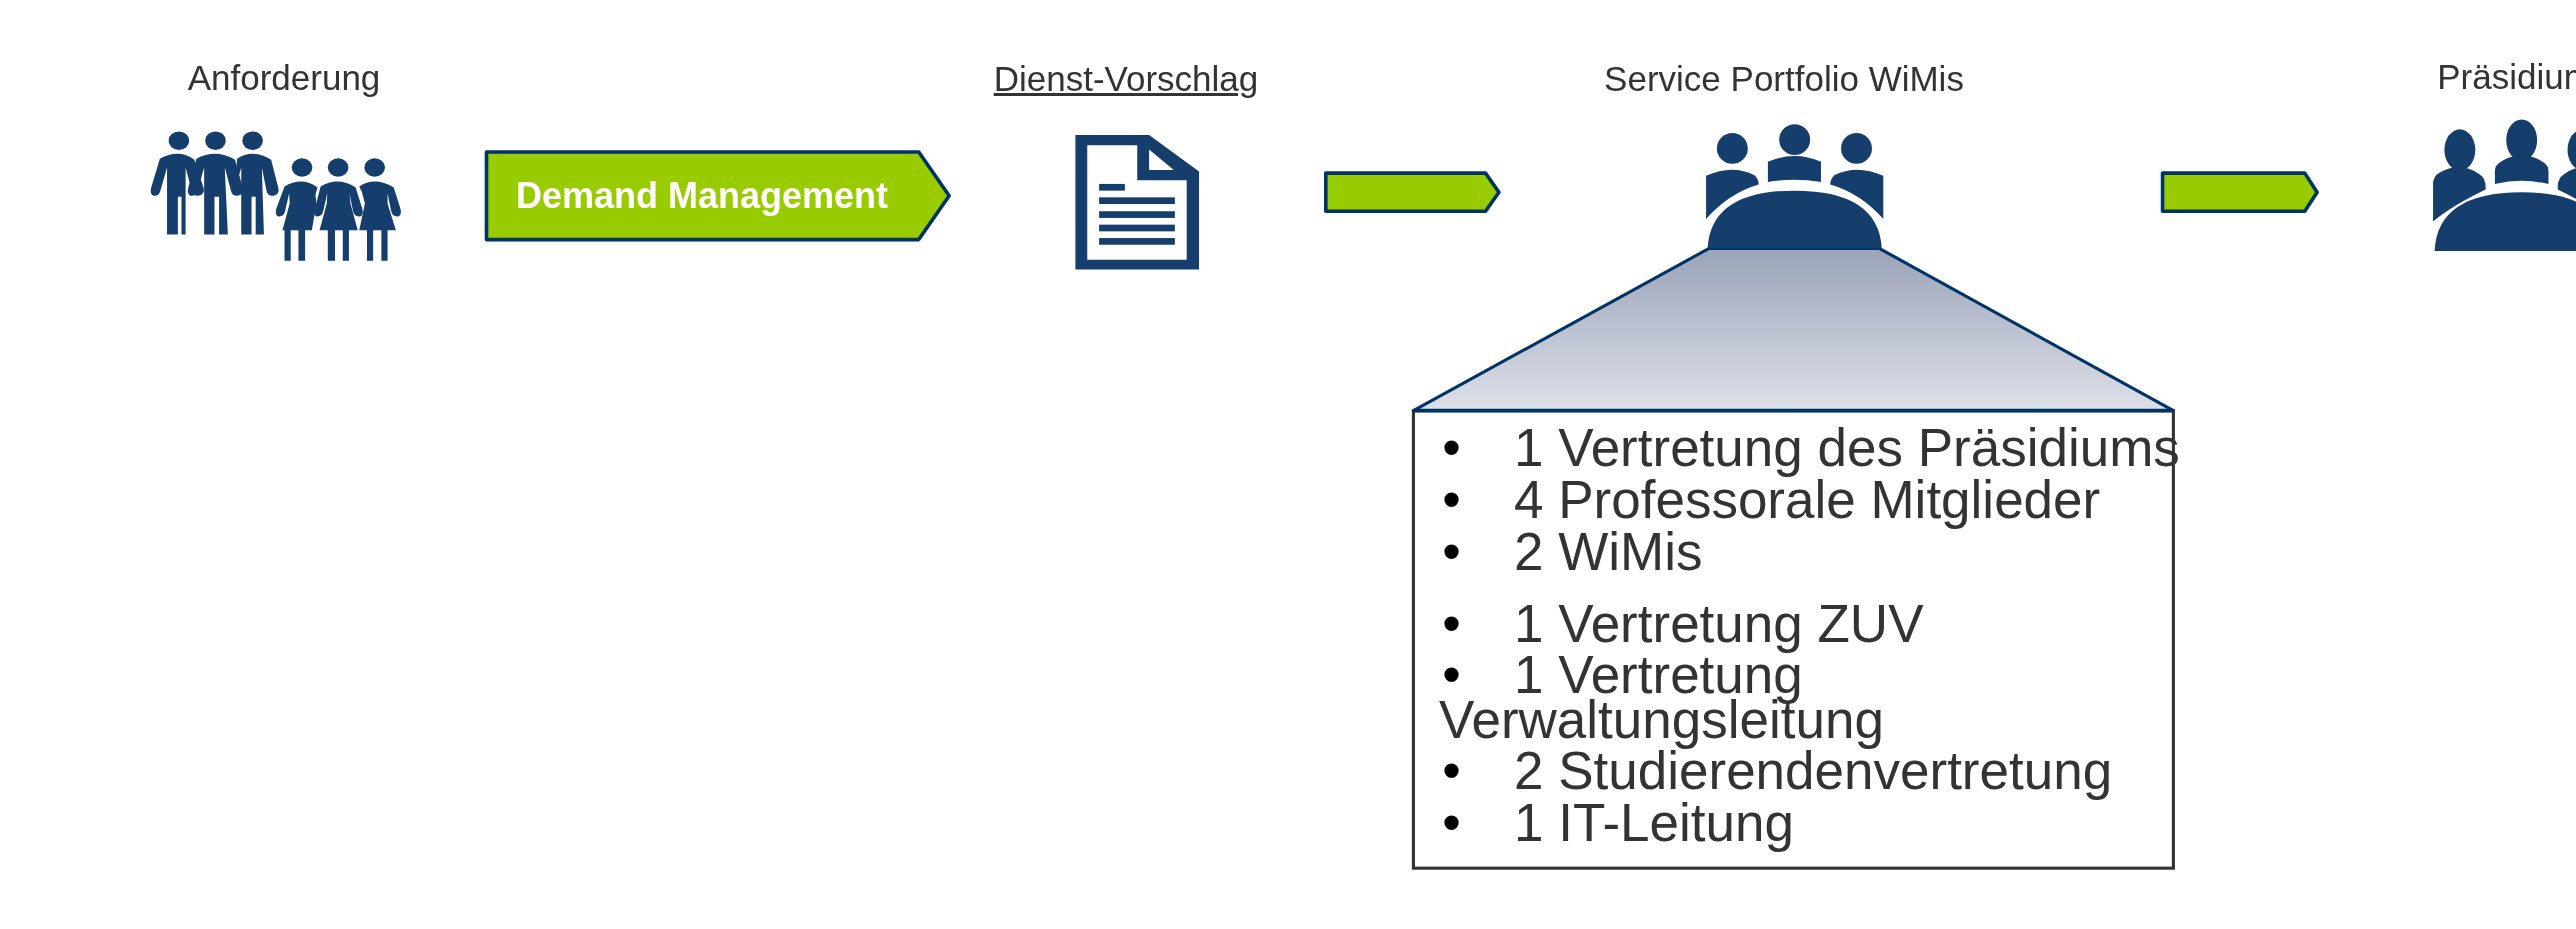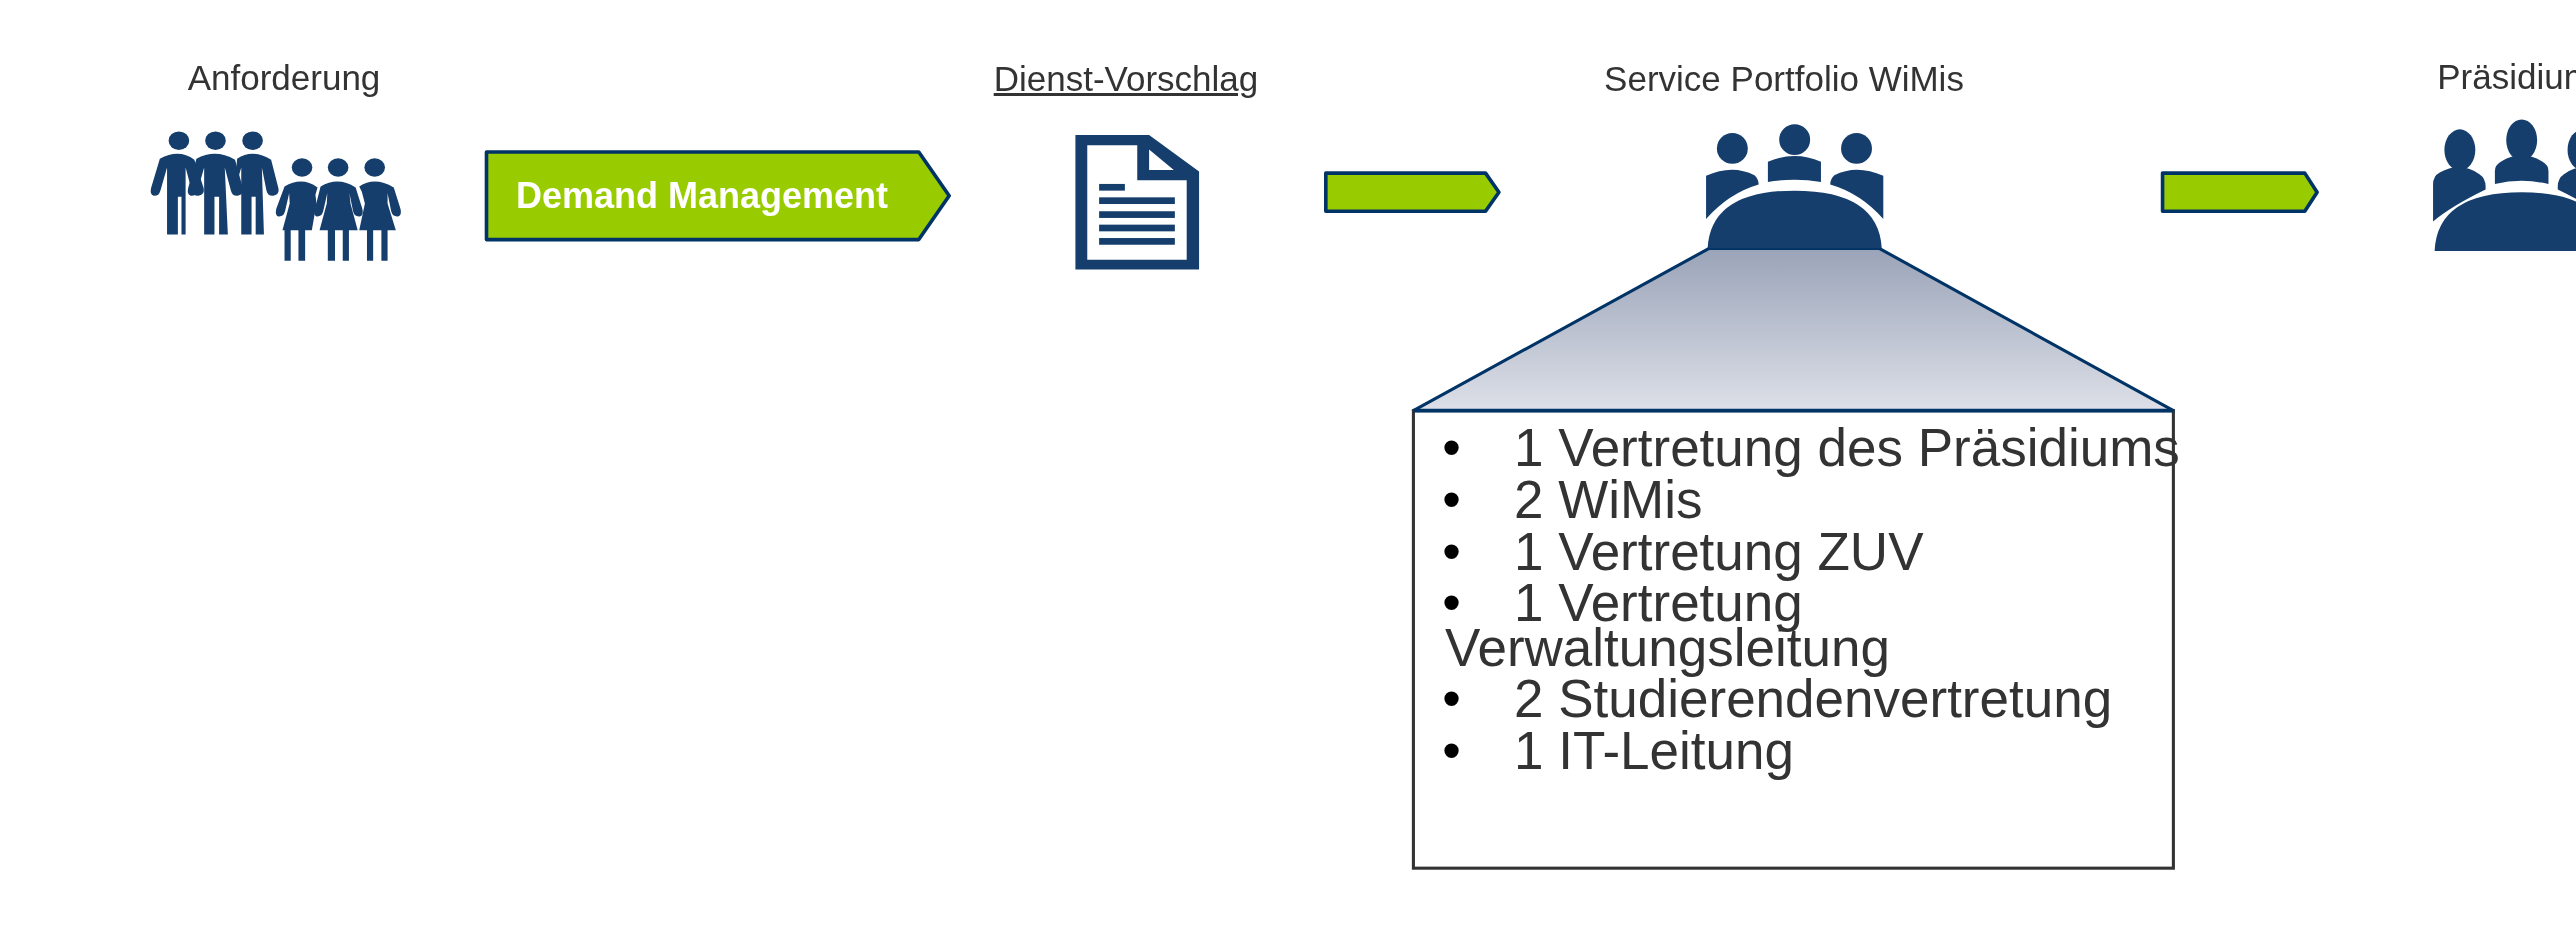--- a/index.html
+++ b/index.html
@@ -8,21 +8,21 @@
   .stage-label { position:absolute; font-size:35px; line-height:41px; white-space:nowrap; color:#333333;
                  transform:translateX(-50%); }
   svg.layer { position:absolute; left:0; top:0; }
   .dm-text { position:absolute; left:485px; top:150px; width:434px; height:91px;
              display:flex; align-items:center; justify-content:center;
              font-weight:bold; font-size:36px; color:#ffffff; white-space:nowrap; }
   .members { position:absolute; left:1437px; top:422px; width:721px;
              font-size:53px; line-height:52px; color:#333333; }
   .member-row { position:relative; white-space:nowrap; }
   .bullet { display:inline-block; width:77px; padding-left:5.2px; box-sizing:border-box; color:#000; }
-  .member-row .cont { display:block; margin-left:8px; }
+  .member-row .cont { display:block; margin-left:2px; }
 </style>
 </head>
 <body>
 
 <div class="stage-label" style="left:284px; top:57px;">Anforderung</div>
 <div class="stage-label" style="left:1126px; top:58px;text-decoration:underline;">Dienst-Vorschlag</div>
 <div class="stage-label" style="left:1784px; top:58px;">Service Portfolio WiMis</div>
 <div class="stage-label" style="left:2515px; top:56px;">Präsidium</div>
 
 <svg class="layer" width="2816" height="930" viewBox="0 0 5465 1805">
@@ -103,23 +103,26 @@
   <line x1="2743" y1="797" x2="4218" y2="797" stroke="#003366" stroke-width="7"></line>
 </svg>
 
 <div class="dm-text">Demand Management</div>
 
 <div class="members">
   <div class="member-row">
     <span class="bullet">•</span><span>1 Vertretung des Präsidiums</span>
   </div>
   <div class="member-row">
+    <span class="bullet">•</span><span>4 Professorale Mitglieder</span>
+  </div>
+  <div class="member-row">
     <span class="bullet">•</span><span>2 WiMis</span>
   </div>
-  <div class="member-row" style="margin-top:0;">
+  <div class="member-row" style="margin-top:20px;">
     <span class="bullet">•</span><span>1 Vertretung ZUV</span>
   </div>
   <div class="member-row" style="margin-top:2.1px; line-height:45px;">
     <span class="bullet">•</span><span>1 Vertretung</span>
     <span class="cont">Verwaltungsleitung</span>
   </div>
   <div class="member-row" style="margin-top:3.1px;">
     <span class="bullet">•</span><span>2 Studierendenvertretung</span>
   </div>
   <div class="member-row">

